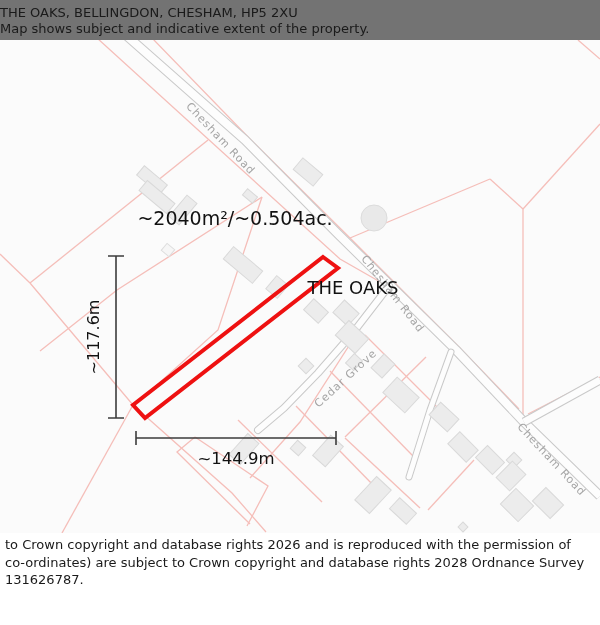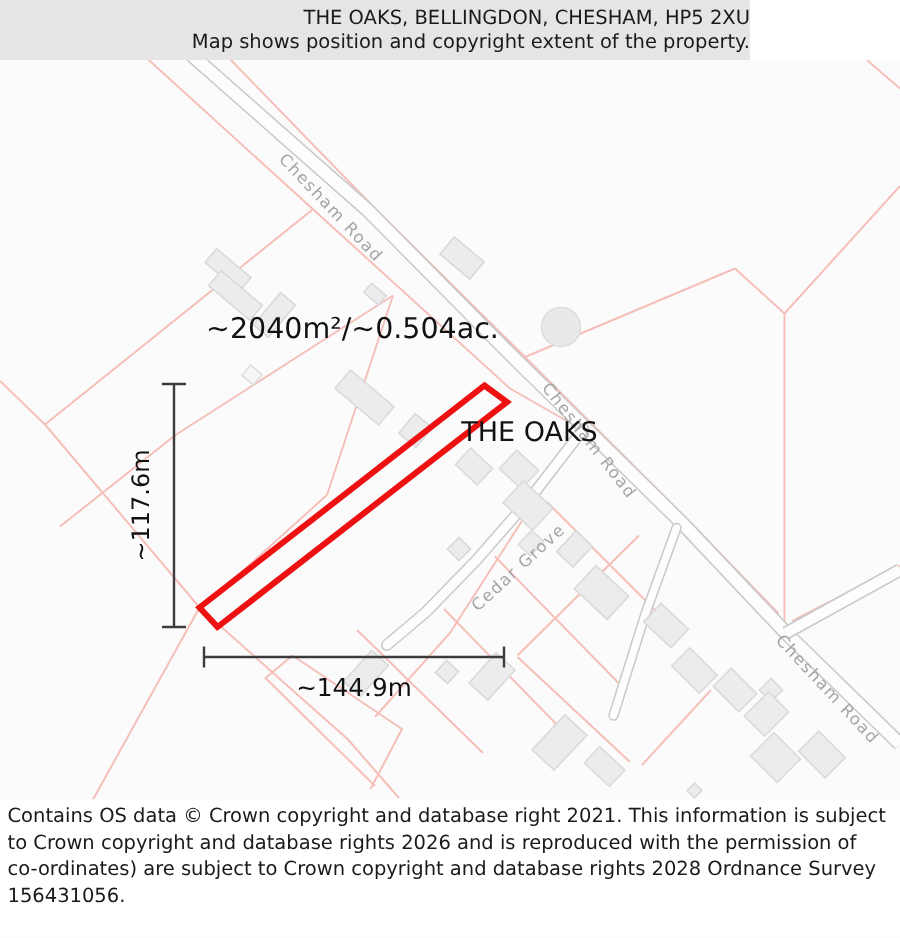--- a/index.html
+++ b/index.html
@@ -3,22 +3,22 @@
 <meta charset="utf-8">
 <style>
   html,body{margin:0;padding:0;}
   body{
     width:600px;height:625px;overflow:hidden;position:relative;
     background:#ffffff;
     font-family:"DejaVu Sans","Liberation Sans",sans-serif;
     color:#1a1a1a;
   }
   .header{
-    position:absolute;top:0;left:0;width:500px;height:40px;
-    text-align:right;background:#e5e5e5;z-index:3;
+    position:absolute;top:0;left:0;width:600px;height:40px;
+    text-align:left;background:#737373;z-index:3;
   }
   .header .title{font-size:13px;line-height:16px;padding-top:5px;white-space:nowrap;}
   .header .subtitle{font-size:13px;line-height:16px;white-space:nowrap;}
   .map-wrap{position:absolute;top:40px;left:0;width:600px;height:493px;background:#fbfbfb;}
   svg text{font-family:"DejaVu Sans","Liberation Sans",sans-serif;}
   .parcel{stroke:#f5beb9;stroke-width:1.3;fill:none;}
   .road-casing{stroke:#c9c9c9;fill:none;stroke-linejoin:round;}
   .road-fill{stroke:#fdfdfd;fill:none;stroke-linejoin:round;}
   .bld{fill:#ececec;stroke:#d9d9d9;stroke-width:1;}
   .bld-light{fill:#f6f6f6;stroke:#dddddd;stroke-width:1;}
@@ -29,21 +29,21 @@
     position:absolute;top:536px;left:5px;width:594px;
     font-size:13px;line-height:17.6px;background:#ffffff;z-index:3;
   }
   .footer div{white-space:nowrap;}
 </style>
 </head>
 <body>
 
 <div class="header">
   <div class="title">THE OAKS, BELLINGDON, CHESHAM, HP5 2XU</div>
-  <div class="subtitle">Map shows position and copyright extent of the property.</div>
+  <div class="subtitle">Map shows subject and indicative extent of the property.</div>
 </div>
 
 <div class="map-wrap">
 <svg width="600" height="493" viewBox="0 0 600 493" xmlns="http://www.w3.org/2000/svg">
 
   <g>
     <path class="parcel" d="M97,-2 L340,219 L389,247"></path>
     <path class="parcel" d="M152,-2 L251,100 L350,198 L456,304 L519,369"></path>
     <path class="parcel" d="M528,374 L600,337"></path>
     <path class="parcel" d="M533,391 L600,451"></path>
@@ -140,17 +140,16 @@
     </g>
     <g>
       <path class="dim" d="M136,398 L336,398 M136,391 L136,405 M336,391 L336,405"></path>
       <text class="map-label" x="236" y="424" font-size="16.5" text-anchor="middle">~144.9m</text>
     </g>
   </g>
 </svg>
 </div>
 
 <div class="footer">
-  <div>Contains OS data © Crown copyright and database right 2021. This information is subject</div>
   <div>to Crown copyright and database rights 2026 and is reproduced with the permission of</div>
   <div>co-ordinates) are subject to Crown copyright and database rights 2028 Ordnance Survey</div>
-  <div>156431056.</div>
+  <div>131626787.</div>
 </div>
 
 </body></html>

